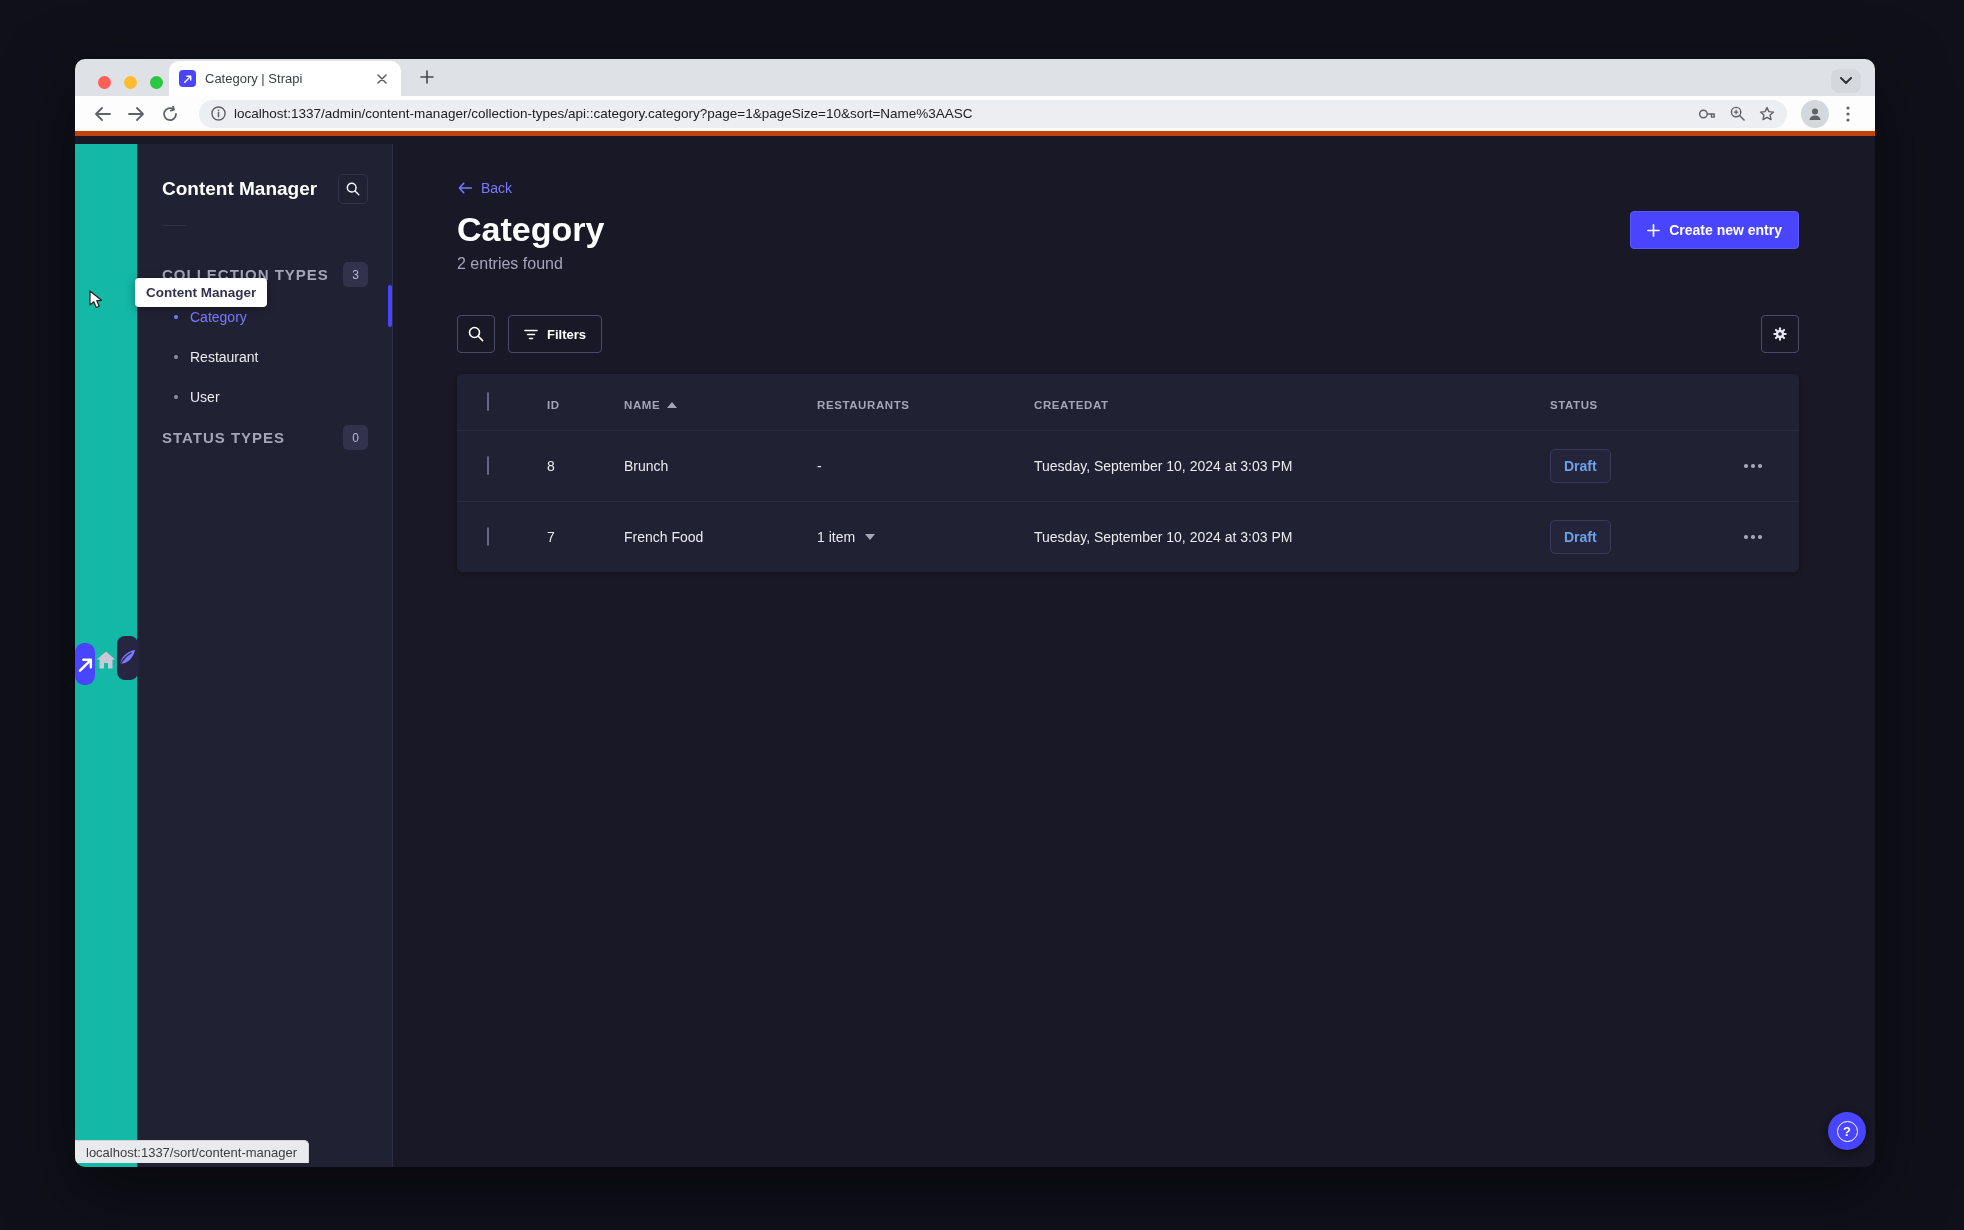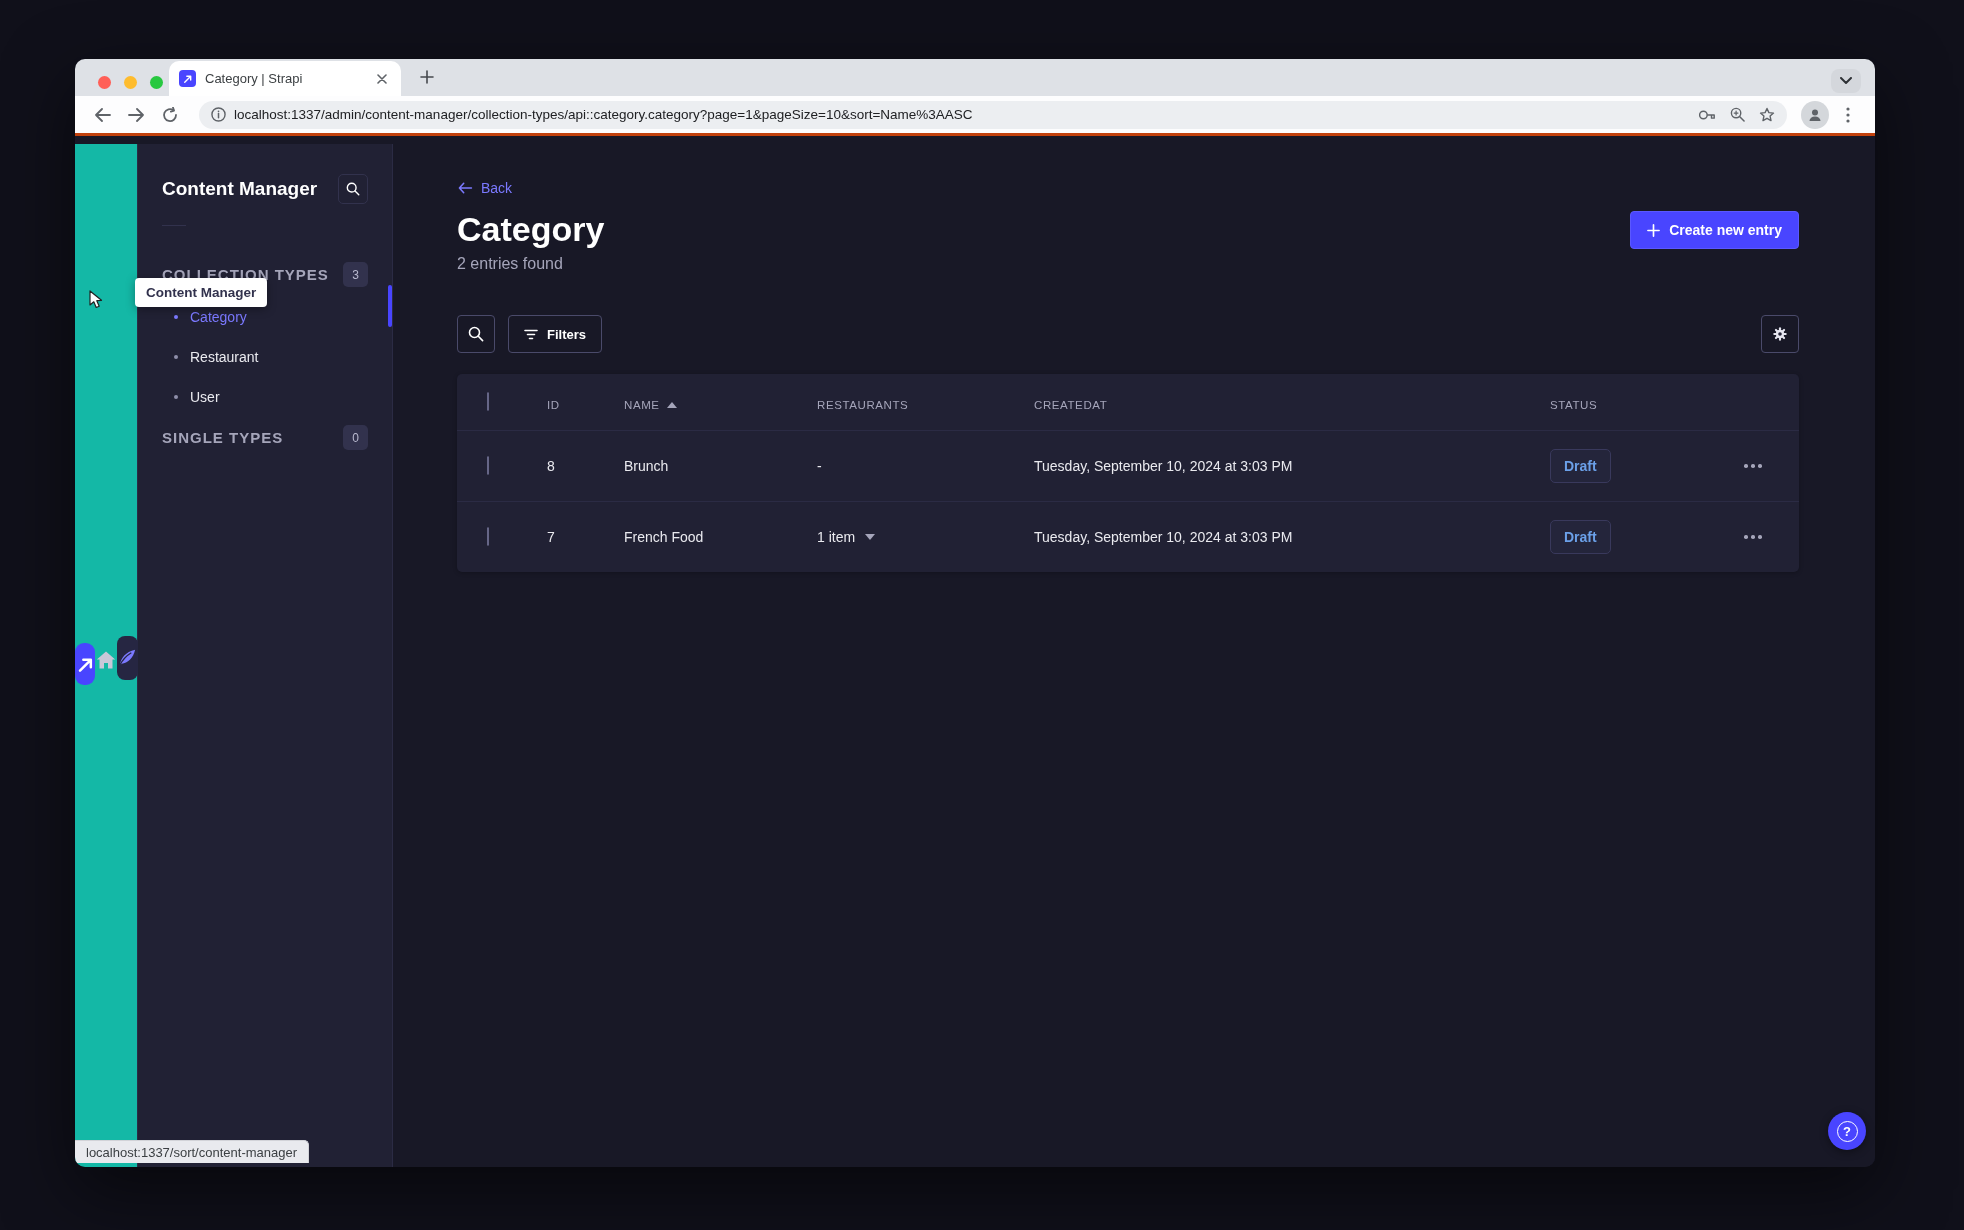--- a/index.html
+++ b/index.html
@@ -24,21 +24,21 @@
     position:absolute; left:94px; bottom:0; width:232px; height:35px;
     background:#ffffff; border-radius:10px 10px 0 0;
     display:flex; align-items:center; padding:0 10px; gap:9px;
   }
   .favicon { width:17px; height:17px; border-radius:4px; background:#4945ff; display:flex; align-items:center; justify-content:center; flex:none; }
   .tab-title { font-size:13px; color:#3c4043; white-space:nowrap; overflow:hidden; flex:1; }
   .tab-close { width:18px; height:18px; display:flex; align-items:center; justify-content:center; border-radius:50%; flex:none; }
   .newtab-btn { position:absolute; left:340px; bottom:7px; width:24px; height:24px; display:flex; align-items:center; justify-content:center; }
   .tabsearch-btn { position:absolute; right:14px; top:10px; width:30px; height:24px; border-radius:8px; background:#d4d7dc; display:flex; align-items:center; justify-content:center; }
   
-  .toolbar { height:40px; background:#fdfdfe; display:flex; align-items:center; padding:0 12px; gap:4px; border-bottom:3px solid #c2410c; }
+  .toolbar { height:40px; background:#fdfdfe; display:flex; align-items:center; padding:0 12px; gap:4px; border-bottom:5px solid #c2410c; }
   .nav-btn { width:30px; height:30px; display:flex; align-items:center; justify-content:center; border-radius:50%; flex:none; }
   .omnibox {
     flex:1; height:28px; margin:0 10px; background:#eceef1; border-radius:14px;
     display:flex; align-items:center; padding:0 12px; gap:8px; min-width:0;
   }
   .omni-url { flex:1; font-size:13.5px; color:#202124; white-space:nowrap; overflow:hidden; }
   .omni-icons { display:flex; gap:14px; align-items:center; flex:none; }
   .chrome-avatar { width:28px; height:28px; border-radius:50%; background:#d4d7db; display:flex; align-items:center; justify-content:center; flex:none; }
   
   .app { position:absolute; left:0; top:85px; right:0; bottom:0; display:flex; background:#181826; }
@@ -82,21 +82,21 @@
   .icon-btn38 { width:38px; height:38px; border:1px solid #4a4a6a; border-radius:4px; background:transparent; display:flex; align-items:center; justify-content:center; }
   .filters-btn { display:flex; align-items:center; gap:9px; height:38px; padding:0 15px; margin-left:13px; border:1px solid #4a4a6a; border-radius:4px; background:transparent; color:#ffffff; font-size:13px; font-weight:600; }
   .actions-spacer { flex:1; }
   
   .table-card { margin-top:21px; background:#212134; border-radius:5px; box-shadow:0 1px 4px rgba(0,0,0,.25); }
   .t-row { display:grid; grid-template-columns:70px 77px 193px 217px 516px 200px 1fr; align-items:center; }
   .t-head { height:56px; }
   .t-body-row { height:71px; border-top:1px solid #2b2b44; }
   .cell { padding-left:20px; min-width:0; }
   .cell.first { padding-left:30px; }
-  .th { font-size:11.5px; font-weight:400; letter-spacing:.6px; color:#a5a5ba; display:flex; align-items:center; gap:7px;margin-top:6px; }
+  .th { font-size:11.5px; font-weight:700; letter-spacing:.6px; color:#a5a5ba; display:flex; align-items:center; gap:7px;margin-top:6px; }
   .td { font-size:14px; color:#eaeaef; display:flex; align-items:center; gap:7px; }
   .checkbox { width:22px; height:22px; border:1px solid #666687; border-radius:5px; background:transparent; }
   .sort-asc { width:0; height:0; border-left:5px solid transparent; border-right:5px solid transparent; border-bottom:6px solid #a5a5ba; }
   .caret-down { width:0; height:0; border-left:5px solid transparent; border-right:5px solid transparent; border-top:6px solid #a5a5ba; margin-left:3px; }
   .status-badge { display:inline-flex; align-items:center; height:34px; padding:0 13px; border:1px solid #39395c; border-radius:5px; background:rgba(72,90,153,0.08); color:#6ba0e8; font-size:14px; font-weight:700; }
   .row-menu { display:flex; gap:3.5px; align-items:center; padding-left:14px; }
   .row-menu i { width:3.5px; height:3.5px; border-radius:50%; background:#a5a5ba; }
   
   .tooltip {
     position:absolute; left:60px; top:134px; background:#ffffff; color:#32324d;
@@ -304,21 +304,21 @@
         <div class="nav-item">
           <span class="dot"></span>
           <span>Restaurant</span>
         </div>
         <div class="nav-item">
           <span class="dot"></span>
           <span>User</span>
         </div>
       </div>
       <div class="section-row" style="margin-top:8px;">
-        <span class="section-label">SINGLE TYPES</span>
+        <span class="section-label">STATUS TYPES</span>
         <span class="count-badge">0</span>
       </div>
       <span class="active-indicator"></span>
     </div>
 
     <div class="main">
       <div class="back-row">
         <svg width="16" height="12" viewBox="0 0 17 14">
             <path d="M7 1.5 L2 7 L7 12.5 M2 7 H16" stroke="#7b79ff" stroke-width="1.8" fill="none" stroke-linecap="round" stroke-linejoin="round"></path>
           </svg>

